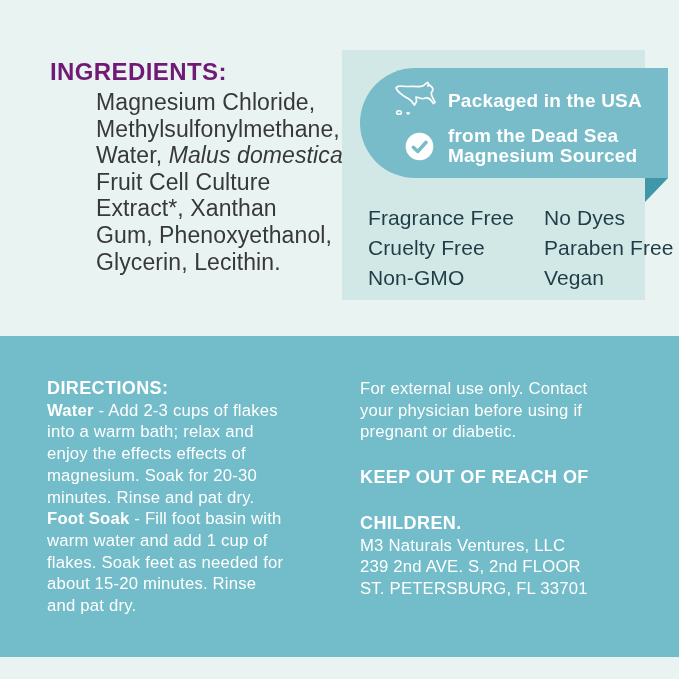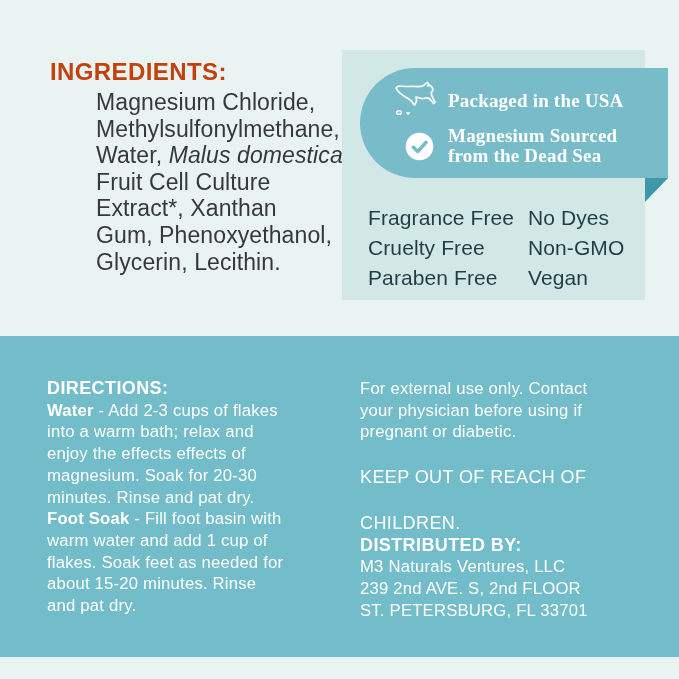--- a/index.html
+++ b/index.html
@@ -16,65 +16,65 @@
   body{font-family:"Liberation Sans","DejaVu Sans",sans-serif;}
   .canvas{
     position:relative;width:679px;height:679px;overflow:hidden;
     background:var(--background-mint,#e9f4f2);
   }
 
   
   .ingredients{position:absolute;left:50px;top:58px;width:312px;color:var(--ingredients-text,#383838);}
   .ingredients h2{
     margin:0 0 3px 0;font-size:24px;line-height:28px;font-weight:bold;
-    letter-spacing:0.4px;color:#c2410c;
+    letter-spacing:0.4px;color:#701a75;
   }
   .ing-line{font-size:23px;line-height:26.6px;letter-spacing:0.1px;margin-left:46px;}
   .ing-line em{font-style:italic;}
 
   
   .info-panel{position:absolute;left:342px;top:50px;width:303px;height:250px;background:var(--panel-teal,#d2e8e7);}
   .badge{
     position:absolute;left:360px;top:68px;width:308px;height:110px;
     background:var(--badge-teal,#79bcc9);border-radius:55px 0 0 55px;
     display:flex;flex-direction:column;justify-content:center;
     padding-left:30px;box-sizing:border-box;row-gap:4px;
   }
   .fold{
     position:absolute;left:645px;top:178px;width:23px;height:24px;
     background:var(--fold-teal,#3f97a7);
     clip-path:polygon(0 0,100% 0,0 100%);
   }
   .badge-row{display:flex;align-items:center;}
   .icon-cell{width:58px;display:flex;justify-content:center;align-items:center;flex:0 0 58px;}
-  .badge-text{color:var(--white-text,#fff);font-weight:bold;font-size:19px;line-height:20px;letter-spacing:0.2px;font-family:Liberation Serif, serif;}
+  .badge-text{color:var(--white-text,#fff);font-weight:bold;font-size:19px;line-height:20px;letter-spacing:0.2px;}
   .check-svg{color:var(--badge-teal,#79bcc9);}
 
   
   .features{
     position:absolute;left:368px;top:203px;
-    display:grid;grid-template-columns:160px auto;column-gap:0;
+    display:grid;grid-template-columns:160px auto;column-gap:16px;
     font-size:21px;line-height:30px;color:var(--features-text,#1f3d46);
     letter-spacing:0.1px;
   }
 
   
   .bottom{
     position:absolute;left:0;top:336px;width:679px;height:321px;
     background:var(--bottom-teal,#73bcc9);color:var(--white-text,#fff);
   }
   .col{position:absolute;top:42px;}
   .col.directions{left:47px;width:312px;}
   .col.warnings{left:360px;width:300px;}
   .col h3{
     margin:0;font-size:18px;line-height:21.7px;font-weight:bold;letter-spacing:0.4px;
   }
   .tline{font-size:16.7px;line-height:21.7px;letter-spacing:0.2px;}
   .tline b{font-weight:bold;}
-  .tline.bold{font-weight:normal;font-size:18px;letter-spacing:0.4px;margin-top:24px;}
+  .tline.bold{font-weight:bold;font-size:18px;letter-spacing:0.4px;margin-top:24px;}
   .mt-lg{}
   .mt-md{margin-top:18px;}
   .mt-sm{margin-top:13px;}
 </style>
 </head>
 <body>
 
 <div class="canvas">
 
   <section class="ingredients">
@@ -102,33 +102,33 @@
       <span class="badge-text">Packaged in the USA</span>
     </div>
     <div class="badge-row">
       <span class="icon-cell">
         <svg class="check-svg" width="29" height="29" viewBox="0 0 30 30" aria-hidden="true">
           <circle cx="15" cy="15" r="14.3" fill="#ffffff"></circle>
           <path d="M8.6,15.8 L13.2,20.2 L21.8,10.6" fill="none" stroke="currentColor" stroke-width="3.6" stroke-linecap="round" stroke-linejoin="round"></path>
         </svg>
       </span>
       <span class="badge-text">
+        <div>from the Dead Sea</div>
         <div>Magnesium Sourced</div>
-        <div>from the Dead Sea</div>
       </span>
     </div>
   </div>
   <div class="fold"></div>
 
   <div class="features">
     <div>Fragrance Free</div>
     <div>No Dyes</div>
     <div>Cruelty Free</div>
+    <div>Paraben Free</div>
     <div>Non-GMO</div>
-    <div>Paraben Free</div>
     <div>Vegan</div>
   </div>
 
   <section class="bottom">
 
     <div class="col directions">
       <h3>DIRECTIONS:</h3>
       <div class="tline"><b>Water</b><span> - Add 2-3 cups of flakes</span></div>
       <div class="tline">into a warm bath; relax and</div>
       <div class="tline">enjoy the effects effects of</div>
@@ -140,20 +140,19 @@
       <div class="tline">about 15-20 minutes. Rinse</div>
       <div class="tline">and pat dry.</div>
     </div>
 
     <div class="col warnings">
       <div class="tline">For external use only. Contact</div>
       <div class="tline">your physician before using if</div>
       <div class="tline">pregnant or diabetic.</div>
       <div class="tline bold mt-md">KEEP OUT OF REACH OF</div>
       <div class="tline bold">CHILDREN.</div>
-      <h3 class="mt-sm">DISTRIBUTED BY:</h3>
       <div class="tline">M3 Naturals Ventures, LLC</div>
       <div class="tline">239 2nd AVE. S, 2nd FLOOR</div>
       <div class="tline">ST. PETERSBURG, FL 33701</div>
     </div>
 
   </section>
 </div>
 
 </body></html>

